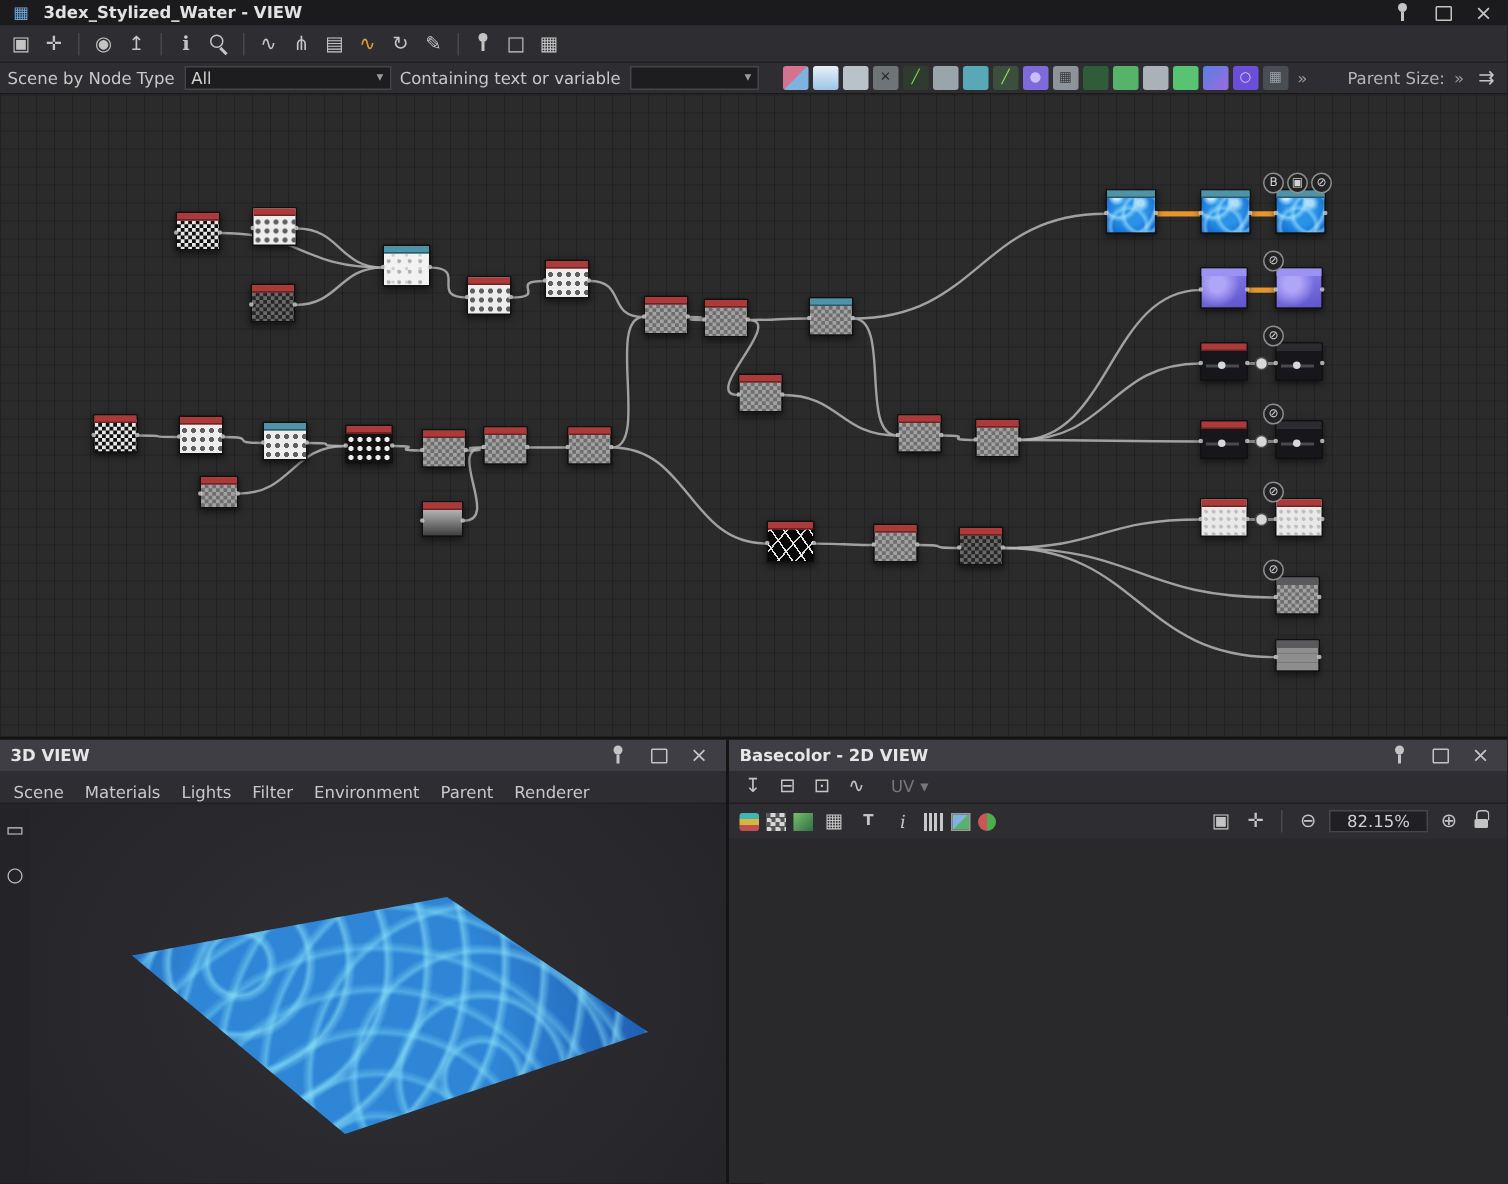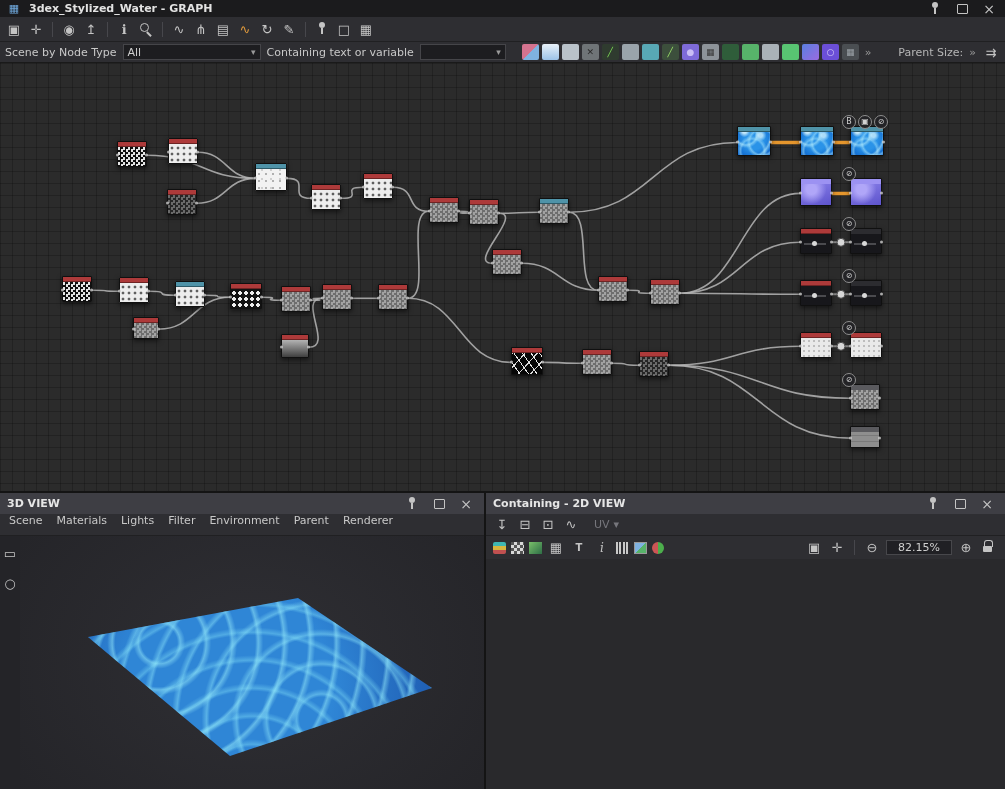--- a/index.html
+++ b/index.html
@@ -79,21 +79,21 @@
     repeating-radial-gradient(circle at 45% 85%,rgba(185,240,255,0) 0 10px,rgba(180,238,255,.45) 12px,rgba(185,240,255,0) 15px),
     radial-gradient(circle at 50% 45%,#2a93e8 0 45%,#0a5ec6 100%)}
 
   
   .bottom{display:flex;height:348px;background:#141414;gap:2px}
   .panel{display:flex;flex-direction:column;background:#29292c;min-width:0}
   .panel3d{width:484px;flex:none}
   .panel2d{flex:1}
   .phead{height:21px;background:#3e3e44;display:flex;align-items:center;padding:0 7px;gap:6px;
          font-size:11px;font-weight:bold;color:#e6e6e6;flex:none}
-  .menubar{height:22px;background:#2e2e32;border-bottom:1px solid #202022;display:flex;align-items:flex-start;
+  .menubar{height:22px;background:#2e2e32;border-bottom:1px solid #202022;display:flex;align-items:flex-end;
            padding:0 9px;gap:14px;font-size:11px;color:#c8c8c8;flex:none}
   .menubar span{cursor:default}
   .v3wrap{flex:1;display:flex;min-height:0}
   .minibar{width:20px;background:#242428;display:flex;flex-direction:column;align-items:center;
            padding:8px 0;gap:12px;flex:none}
   .bottom-ic{margin-top:auto}
   .v3canvas{flex:1;position:relative;background:radial-gradient(ellipse at 50% 40%,#2f2f34,#232327)}
   .plane{position:absolute;inset:0;clip-path:polygon(68px 101px,278px 62px,412px 152px,210px 220px)}
   .water3d{background:
     repeating-radial-gradient(circle at 30% 35%,rgba(160,240,250,0) 0 18px,rgba(150,235,250,.5) 21px,rgba(160,240,250,0) 26px),
@@ -138,21 +138,21 @@
   .ital{font-style:italic;font-family:"DejaVu Serif",serif;font-size:12px}
   .small{font-size:10px;font-weight:bold}
 </style>
 </head>
 <body>
 
 <div class="app">
 
   <div class="titlebar">
     <span class="ic" style="color:#6fa8dc;font-size:11px">▦</span>
-    <span>3dex_Stylized_Water - GRAPH</span>
+    <span>3dex_Stylized_Water - VIEW</span>
     <span class="spacer"></span>
     <span class="winbtns">
         <span class="ic pinic"></span>
         <span class="ic maxic"></span>
         <span class="ic closeic">×</span>
       </span>
   </div>
 
   <div class="main-toolbar">
       <span class="ic">▣</span>
@@ -410,21 +410,21 @@
           <span class="ic bottom-ic">≣</span>
         </div>
         <div class="v3canvas">
           <div class="plane water3d"></div>
         </div>
       </div>
     </div>
 
     <div class="panel panel2d">
       <div class="phead">
-        <span>Containing - 2D VIEW</span>
+        <span>Basecolor - 2D VIEW</span>
         <span class="spacer"></span>
         <span class="winbtns">
             <span class="ic pinic"></span>
             <span class="ic maxic"></span>
             <span class="ic closeic">×</span>
           </span>
       </div>
       <div class="toolbar2d">
         <span class="hgroup">
             <span class="ic">↧</span>

